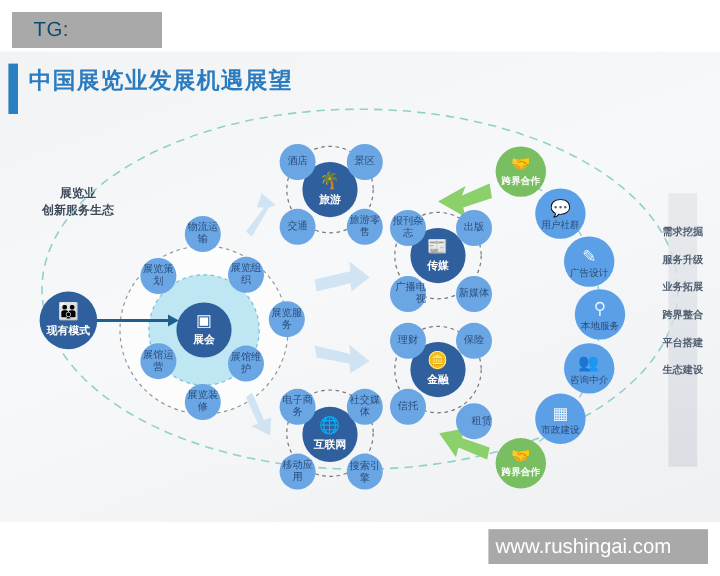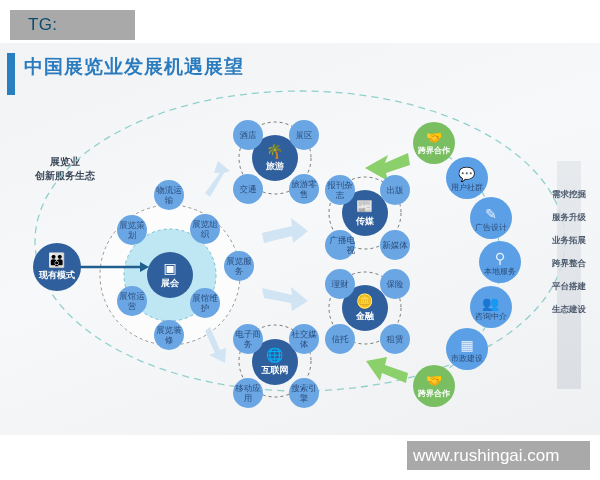--- a/index.html
+++ b/index.html
@@ -138,21 +138,21 @@
   </div>
   <div class="circle sat" style="left:325px;top:226px;">
       <span>理财</span>
     </div>
   <div class="circle sat" style="left:380px;top:226px;">
       <span>保险</span>
     </div>
   <div class="circle sat" style="left:325px;top:281px;">
       <span>信托</span>
     </div>
-  <div class="circle sat" style="left:380px;top:281px;">
+  <div class="circle sat" style="left:380px;top:293px;align-items:flex-end;">
       <span>租赁</span>
     </div>
 
   <div class="circle hub" style="left:252px;top:296px;">
     <span class="ico">🌐</span>
     <span>互联网</span>
   </div>
   <div class="circle sat" style="left:233px;top:281px;text-align:center;">
       <span>电子商务</span>
     </div>

